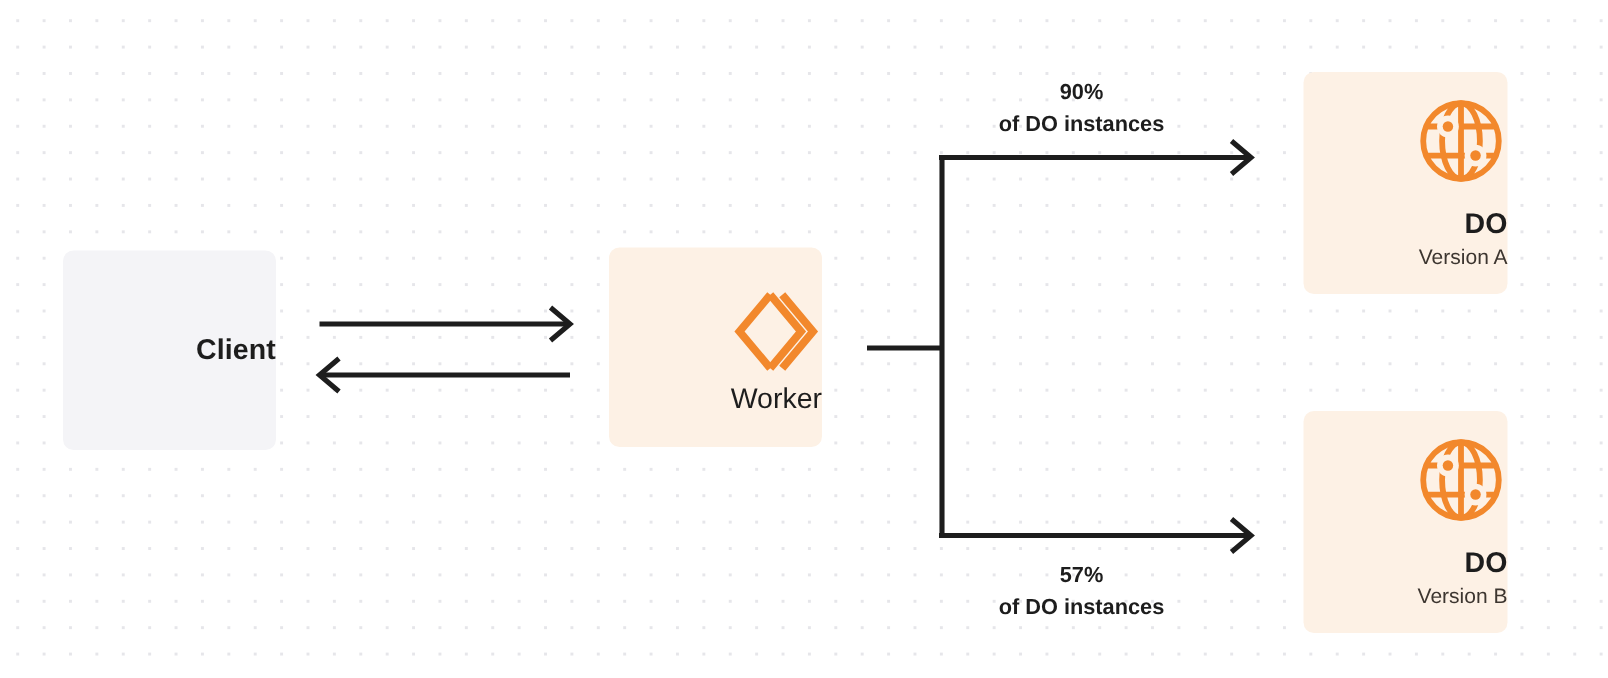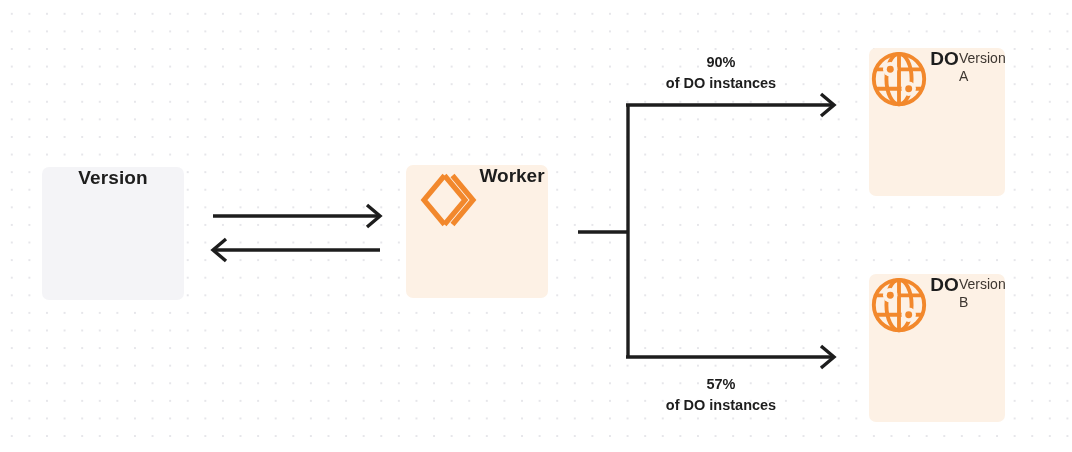--- a/index.html
+++ b/index.html
@@ -21,22 +21,22 @@
     background-image: radial-gradient(circle, #e6e6ea 1.15px, rgba(255,255,255,0) 1.3px);
     background-size: 17.6px 17.6px;
     background-position: 3px 5px;
   }
 
   
   .node {
     position: absolute;
     border-radius: 7px;
     display: flex;
-    flex-direction: row;
-    align-items: flex-start;
+    flex-direction: column;
+    align-items: flex-end;
     justify-content: center;
     box-sizing: border-box;
   }
   .node-client {
     left: 42px;
     top: 167px;
     width: 142px;
     height: 133px;
     background: #f4f4f7;
   }
@@ -71,21 +71,21 @@
   }
   .node-label-sub {
     font-size: 14px;
     font-weight: 400;
     color: #3d3630;
     line-height: 1.3;
     margin-top: 1px;
   }
   .worker-caption {
     font-size: 19px;
-    font-weight: 700;
+    font-weight: 400;
     color: #1d1d1d;
     margin-top: 0;
   }
   .icon-wrap {
     display: block;
     line-height: 0;
   }
   .do-icon-wrap { margin-bottom: 14px; }
 
   
@@ -156,21 +156,21 @@
     <div>90%</div>
     <div>of DO instances</div>
   </div>
 
   <div class="edge-label edge-label-bottom">
     <div>57%</div>
     <div>of DO instances</div>
   </div>
 
   <div class="node node-client">
-    <div class="node-label-strong">Version</div>
+    <div class="node-label-strong">Client</div>
   </div>
 
   <div class="node node-worker">
     <span class="icon-wrap">
       <svg width="70" height="70" viewBox="0 0 70 70" aria-hidden="true">
 
         <path d="M35.5 10.5 L15 35 L35.5 59.5" fill="none" stroke="#F2882C" stroke-width="5.2" stroke-linecap="butt" stroke-linejoin="miter"></path>
         <path d="M35.5 10.5 L56 35 L35.5 59.5" fill="none" stroke="#F2882C" stroke-width="5.2" stroke-linecap="butt" stroke-linejoin="miter"></path>
 
         <path d="M43.5 10.5 L64 35 L43.5 59.5" fill="none" stroke="#F2882C" stroke-width="5.2" stroke-linecap="butt" stroke-linejoin="miter"></path>

